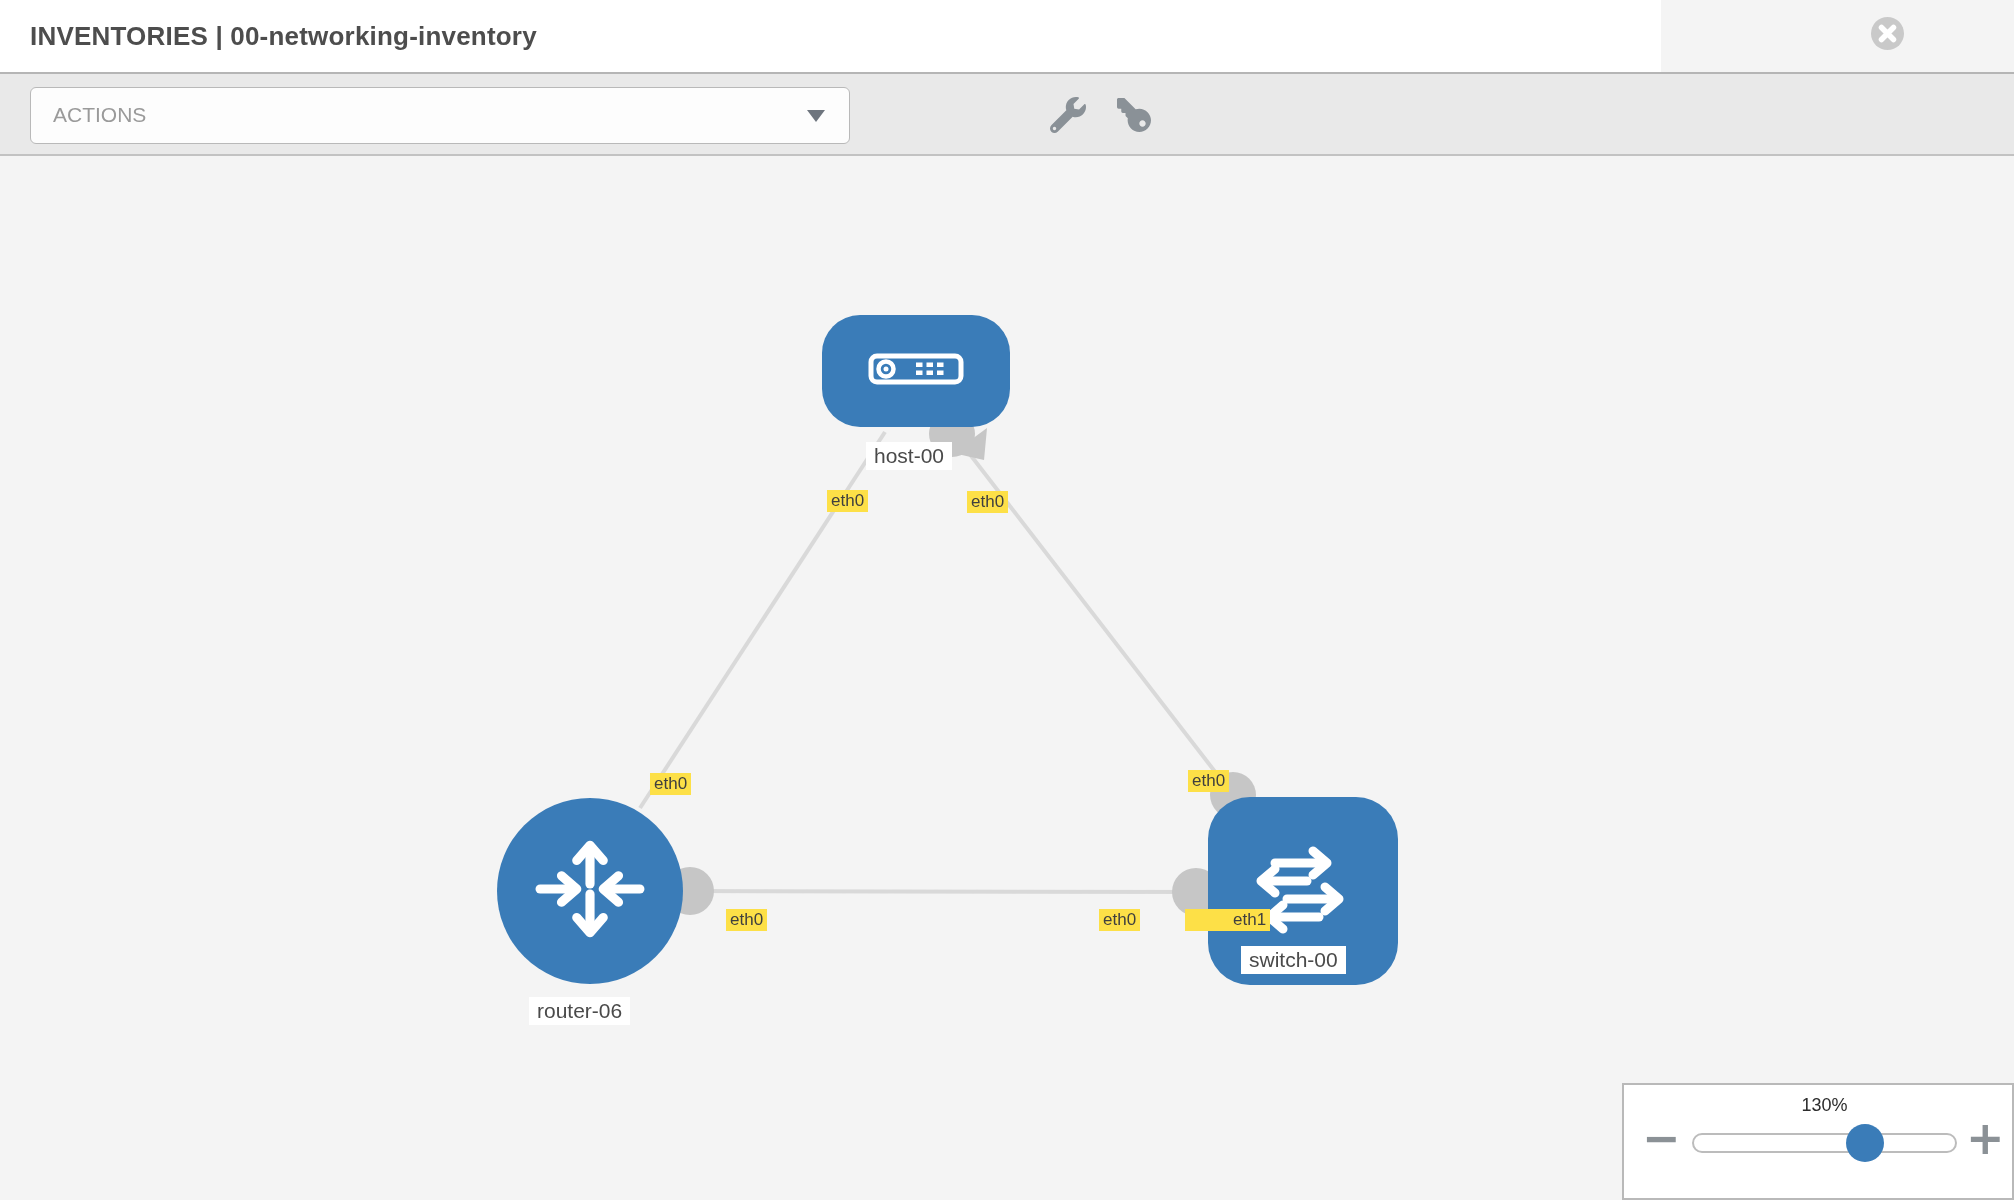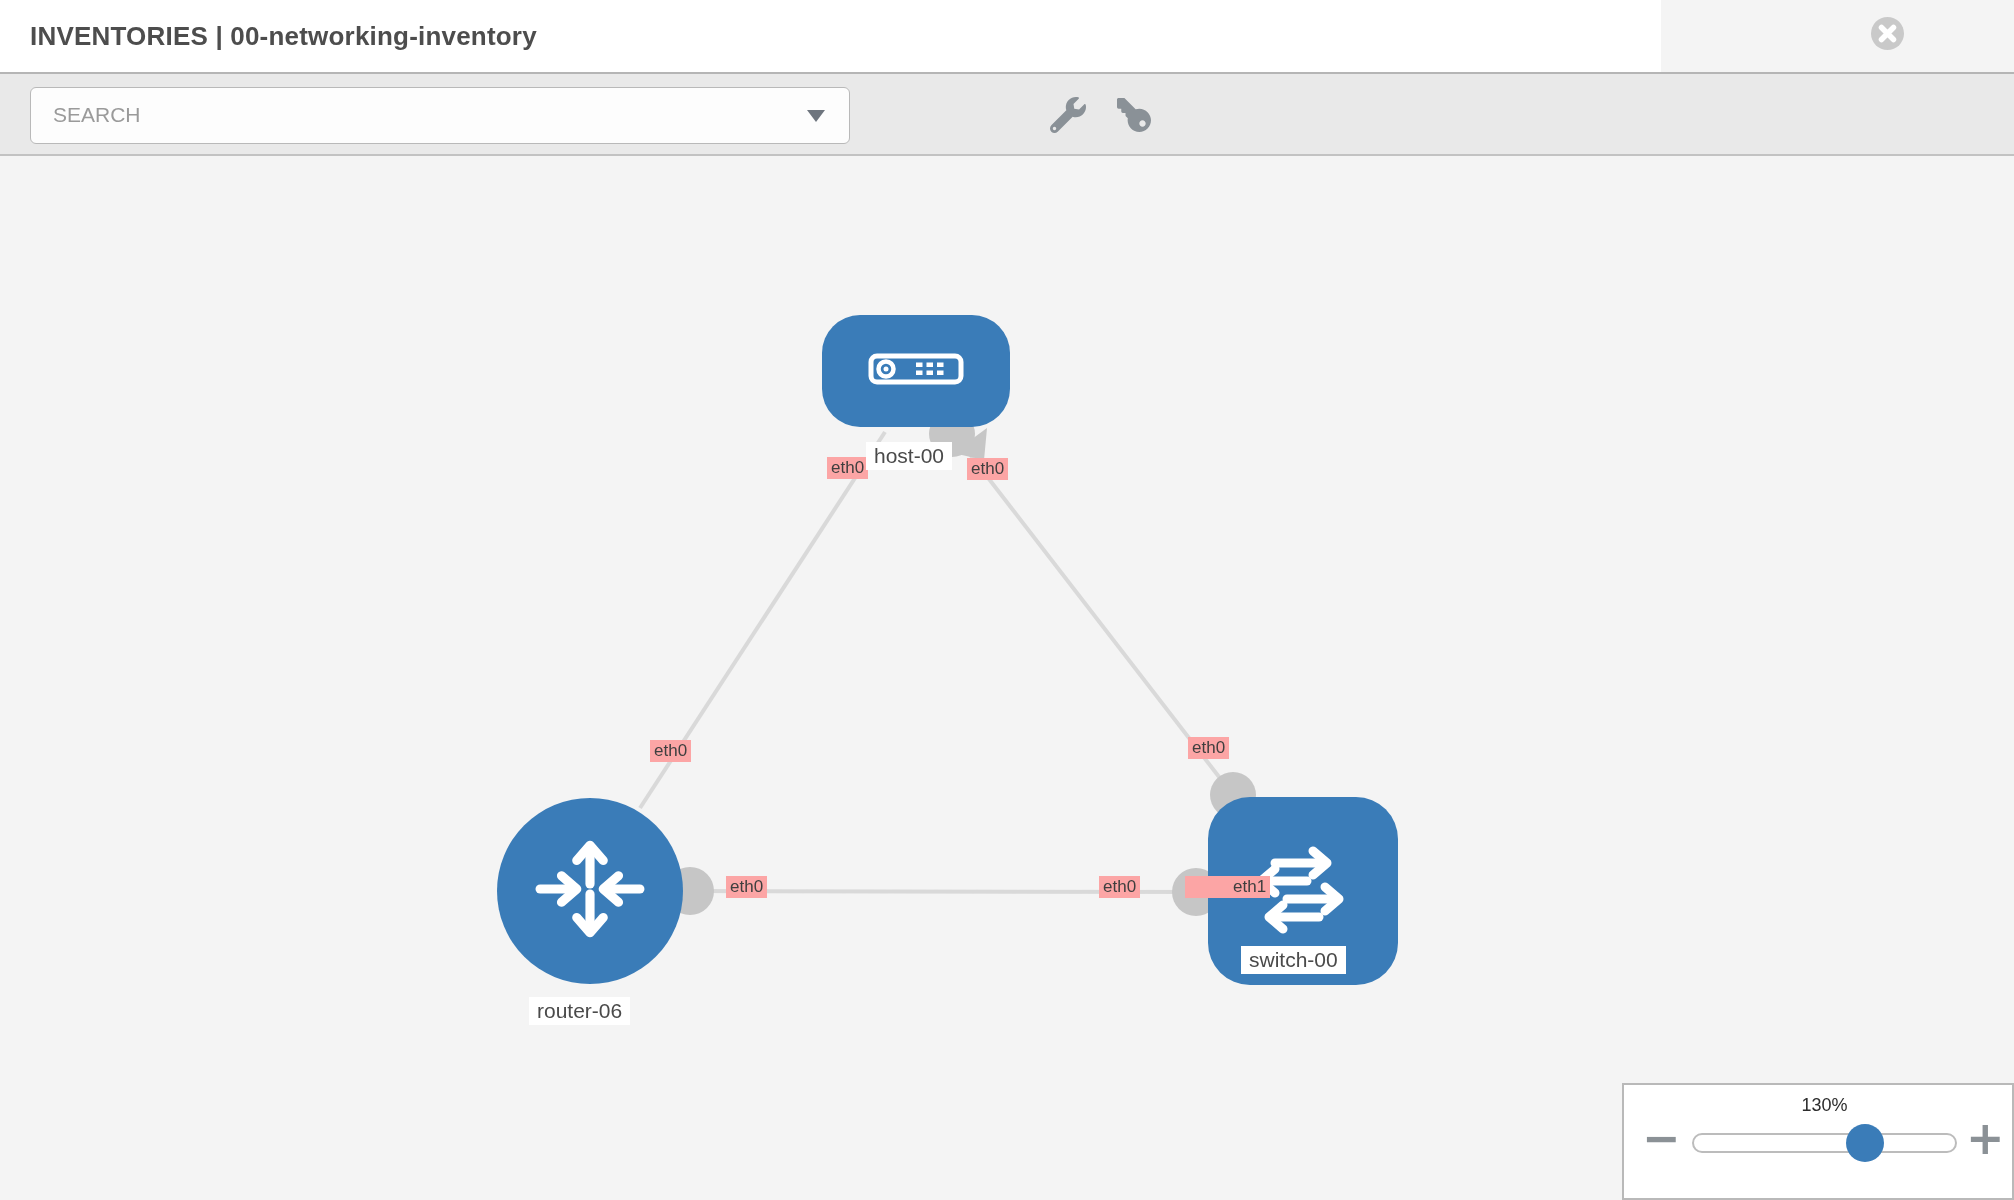--- a/index.html
+++ b/index.html
@@ -36,22 +36,22 @@
   .tool-btn{position:absolute;top:22px;width:40px;height:40px;border:none;background:none;padding:0;cursor:pointer;}
   
   .canvas{position:absolute;left:0;top:156px;width:2014px;height:1044px;background:#f4f4f4;overflow:hidden;cursor:default;}
   .net-svg{position:absolute;left:0;top:0;z-index:1;}
   .node{position:absolute;z-index:2;background:#3a7cb8;display:flex;align-items:center;justify-content:center;cursor:pointer;}
   .node-label{
     position:absolute;z-index:4;background:#ffffff;color:#4a4a4a;
     font-size:21px;padding:2px 8px;white-space:nowrap;
   }
   .if-label{
-    position:absolute;z-index:3;background:#fca5a5;color:#3f3f3f;
-    font-size:17px;padding:1px 4px;white-space:nowrap;
+    position:absolute;z-index:3;background:#fde047;color:#3f3f3f;
+    font-size:17px;padding:1px 4px;white-space:nowrap;margin-top:33px;
   }
   .if-label.over{z-index:4;}
   
   .zoom-panel{
     position:absolute;left:1622px;top:1083px;width:392px;height:117px;
     background:#ffffff;border:2px solid #b9b9b9;box-sizing:border-box;z-index:5;
   }
   .zoom-value{position:absolute;left:68px;top:10px;width:265px;text-align:center;font-size:18px;color:#2d2d2d;}
   .zoom-minus,.zoom-plus{
     position:absolute;top:30px;font-size:46px;font-weight:bold;color:#8b9196;
@@ -78,21 +78,21 @@
       <svg width="33" height="33" viewBox="0 0 33 33">
         <circle cx="16.5" cy="16.5" r="16.5" fill="#c9c9c9"></circle>
         <path d="M10.5 10.5 L22.5 22.5 M22.5 10.5 L10.5 22.5" stroke="#ffffff" stroke-width="5.5" stroke-linecap="round"></path>
       </svg>
     </span>
   </button>
 </div>
 
 <div class="toolbar">
   <div class="select-box" style="left:30px;width:820px;">
-    <span class="sel-label">SEARCH</span>
+    <span class="sel-label">ACTIONS</span>
     <span class="caret"></span>
   </div>
 
   <button class="tool-btn" style="left:1048px;">
     <span>
       <svg width="36" height="36" viewBox="0 0 512 512" fill="#8a9197">
         <path d="M507.73 109.1c-2.24-9.03-13.54-12.09-20.12-5.51l-74.36 74.36-67.88-11.31-11.31-67.88 74.36-74.36c6.62-6.62 3.43-17.9-5.66-20.16-47.38-11.74-99.55.91-136.58 37.93-39.64 39.64-50.55 97.1-34.05 147.2L18.74 402.76c-24.99 24.99-24.99 65.51 0 90.5 24.99 24.99 65.51 24.99 90.5 0l213.21-213.21c50.12 16.71 107.47 5.68 147.37-34.22 37.07-37.07 49.7-89.32 37.91-136.73zM64 472c-13.25 0-24-10.75-24-24 0-13.26 10.75-24 24-24s24 10.74 24 24c0 13.25-10.75 24-24 24z"></path>
       </svg>
     </span>
   </button>

